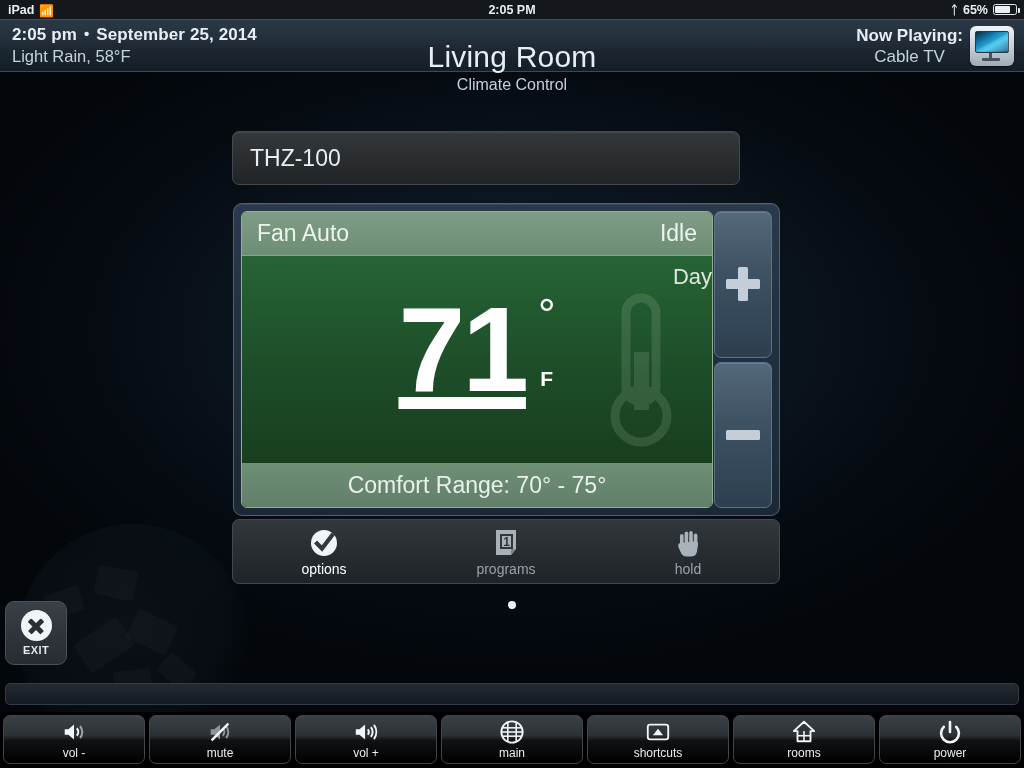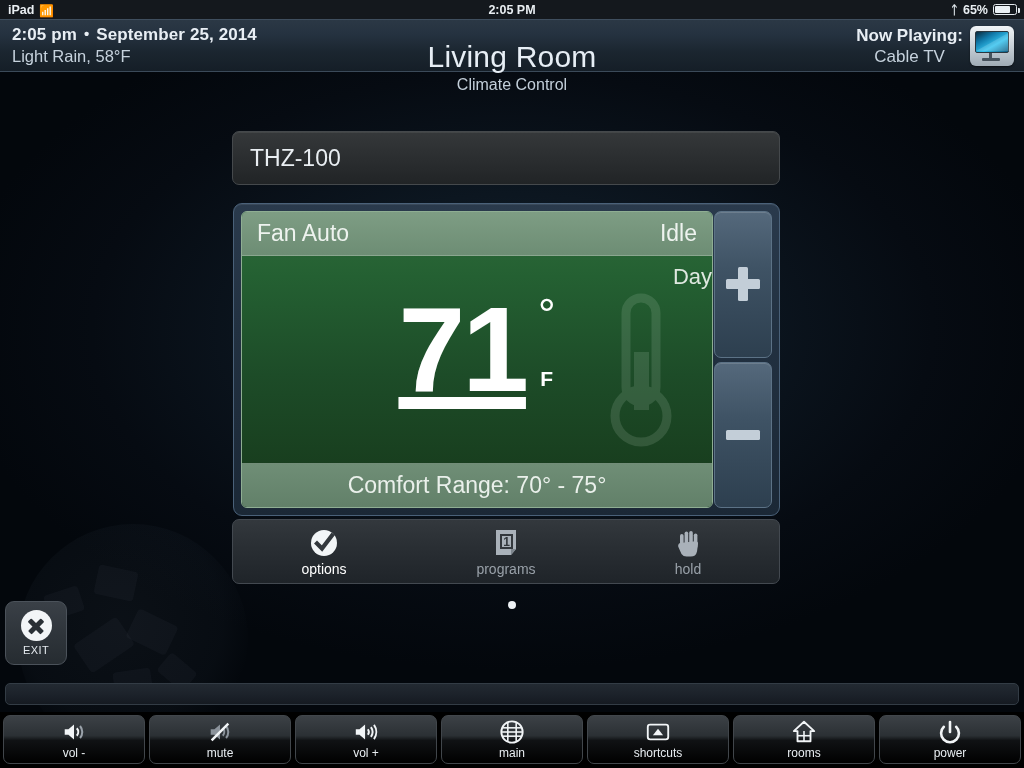--- a/index.html
+++ b/index.html
@@ -102,21 +102,21 @@
     position:absolute; left:12px; top:32px; width:18px; height:3px; background:#46525c; border-radius:1px;
   }
 
   .subtitle {
     position:absolute; left:0; top:76px; width:1024px; text-align:center;
     font-size:16px; color:#c3cfda; font-weight:normal;
   }
 
   
   .device-bar {
-    position:absolute; left:232px; top:131px; width:548px; height:54px;
+    position:absolute; left:232px; top:131px; width:508px; height:54px;
     background:linear-gradient(180deg,#35383a 0%,#2c2f31 45%,#212426 100%);
     border:1px solid #45494c; border-radius:7px;
     display:flex; align-items:center; padding-left:17px;
     box-shadow:inset 0 1px 0 rgba(255,255,255,0.07);
   }
   .device-name { font-size:23px; color:#e9eef2; }
 
   
   .thermo-frame {
     position:absolute; left:233px; top:203px; width:547px; height:313px;
@@ -221,21 +221,21 @@
   .exit-circle {
     width:31px; height:31px; border-radius:50%; background:#f2f5f7;
     position:relative;
   }
   .exit-circle::before, .exit-circle::after {
     content:""; position:absolute; left:6.5px; top:13.5px;
     width:18px; height:4.5px; background:#2a3036; border-radius:1px;
   }
   .exit-circle::before { transform:rotate(45deg); }
   .exit-circle::after  { transform:rotate(-45deg); }
-  .exit-label { font-size:11px; font-weight:normal; color:#e4e9ee; letter-spacing:0.4px; }
+  .exit-label { font-size:11px; font-weight:bold; color:#e4e9ee; letter-spacing:0.4px; }
 
   
   .slim-bar {
     position:absolute; left:5px; top:683px; width:1014px; height:22px;
     background:linear-gradient(180deg,#232a32 0%,#1b2129 60%,#151a21 100%);
     border:1px solid #333c45; border-radius:5px;
   }
 
   
   .toolbar {

